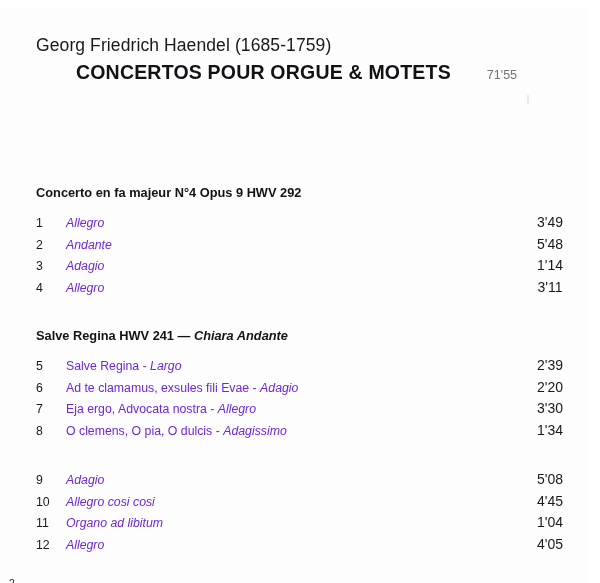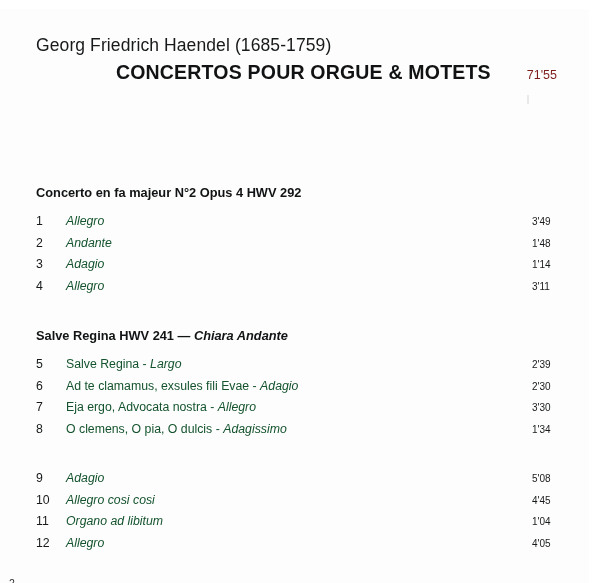--- a/index.html
+++ b/index.html
@@ -31,34 +31,34 @@
   }
   .composer {
     font-size: 17.5px;
     letter-spacing: 0.1px;
     color: #17191a;
     white-space: nowrap;
   }
   .album-row {
     display: flex;
     align-items: flex-end;
-    justify-content: flex-end;
+    justify-content: center;
     margin-top: 5px;
     gap: 36px;
   }
   .album-title {
     font-size: 19.5px;
     font-weight: bold;
     letter-spacing: 0.2px;
     color: #101213;
     white-space: nowrap;
   }
   .total-time {
     font-size: 12.5px;
-    color: #7f1d1d;
+    color: #737373;
     padding-bottom: 2px;
     padding-right: 4px;
     white-space: nowrap;
   }
   
   .artifact {
     position: absolute;
     left: 527px;
     top: 86px;
     width: 2px;
@@ -93,31 +93,31 @@
   }
   .tk-num {
     width: 30px;
     font-size: 12.3px;
     color: #17191a;
     flex: 0 0 30px;
   }
   .tk-title {
     flex: 1 1 auto;
     font-size: 12.3px;
-    color: #14532d;
+    color: #6d28d9;
     white-space: nowrap;
   }
   .tk-title .it {
     font-style: italic;
   }
   .tk-dur {
     flex: 0 0 auto;
-    font-size: 10px;
+    font-size: 14px;
     color: #17191a;
-    text-align: left;
+    text-align: center;
     min-width: 36px;
     padding-right: 4px;
   }
   .spacer-1 { height: 6px; }
   .pagenum {
     position: absolute;
     left: 9px;
     bottom: 3px;
     font-size: 10.5px;
     color: #303234;
@@ -134,30 +134,30 @@
       <div class="album-title">CONCERTOS POUR ORGUE &amp; MOTETS</div>
       <div class="total-time">71'55</div>
     </div>
   </div>
 
   <div class="artifact"></div>
 
   <div class="content">
 
     <div class="work">
-      <div class="work-title"><span>Concerto en fa majeur N°2 Opus 4 HWV 292</span><span class="performer"></span></div>
+      <div class="work-title"><span>Concerto en fa majeur N°4 Opus 9 HWV 292</span><span class="performer"></span></div>
       <div class="track">
         <div class="tk-num">1</div>
         <div class="tk-title"><span class="it">Allegro</span></div>
         <div class="tk-dur">3'49</div>
       </div>
       <div class="track">
         <div class="tk-num">2</div>
         <div class="tk-title"><span class="it">Andante</span></div>
-        <div class="tk-dur">1'48</div>
+        <div class="tk-dur">5'48</div>
       </div>
       <div class="track">
         <div class="tk-num">3</div>
         <div class="tk-title"><span class="it">Adagio</span></div>
         <div class="tk-dur">1'14</div>
       </div>
       <div class="track">
         <div class="tk-num">4</div>
         <div class="tk-title"><span class="it">Allegro</span></div>
         <div class="tk-dur">3'11</div>
@@ -169,21 +169,21 @@
     <div class="work">
       <div class="work-title"><span>Salve Regina HWV 241 — </span><span class="performer">Chiara Andante</span></div>
       <div class="track">
         <div class="tk-num">5</div>
         <div class="tk-title"><span>Salve Regina - </span><span class="it">Largo</span></div>
         <div class="tk-dur">2'39</div>
       </div>
       <div class="track">
         <div class="tk-num">6</div>
         <div class="tk-title"><span>Ad te clamamus, exsules fili Evae - </span><span class="it">Adagio</span></div>
-        <div class="tk-dur">2'30</div>
+        <div class="tk-dur">2'20</div>
       </div>
       <div class="track">
         <div class="tk-num">7</div>
         <div class="tk-title"><span>Eja ergo, Advocata nostra - </span><span class="it">Allegro</span></div>
         <div class="tk-dur">3'30</div>
       </div>
       <div class="track">
         <div class="tk-num">8</div>
         <div class="tk-title"><span>O clemens, O pia, O dulcis - </span><span class="it">Adagissimo</span></div>
         <div class="tk-dur">1'34</div>

